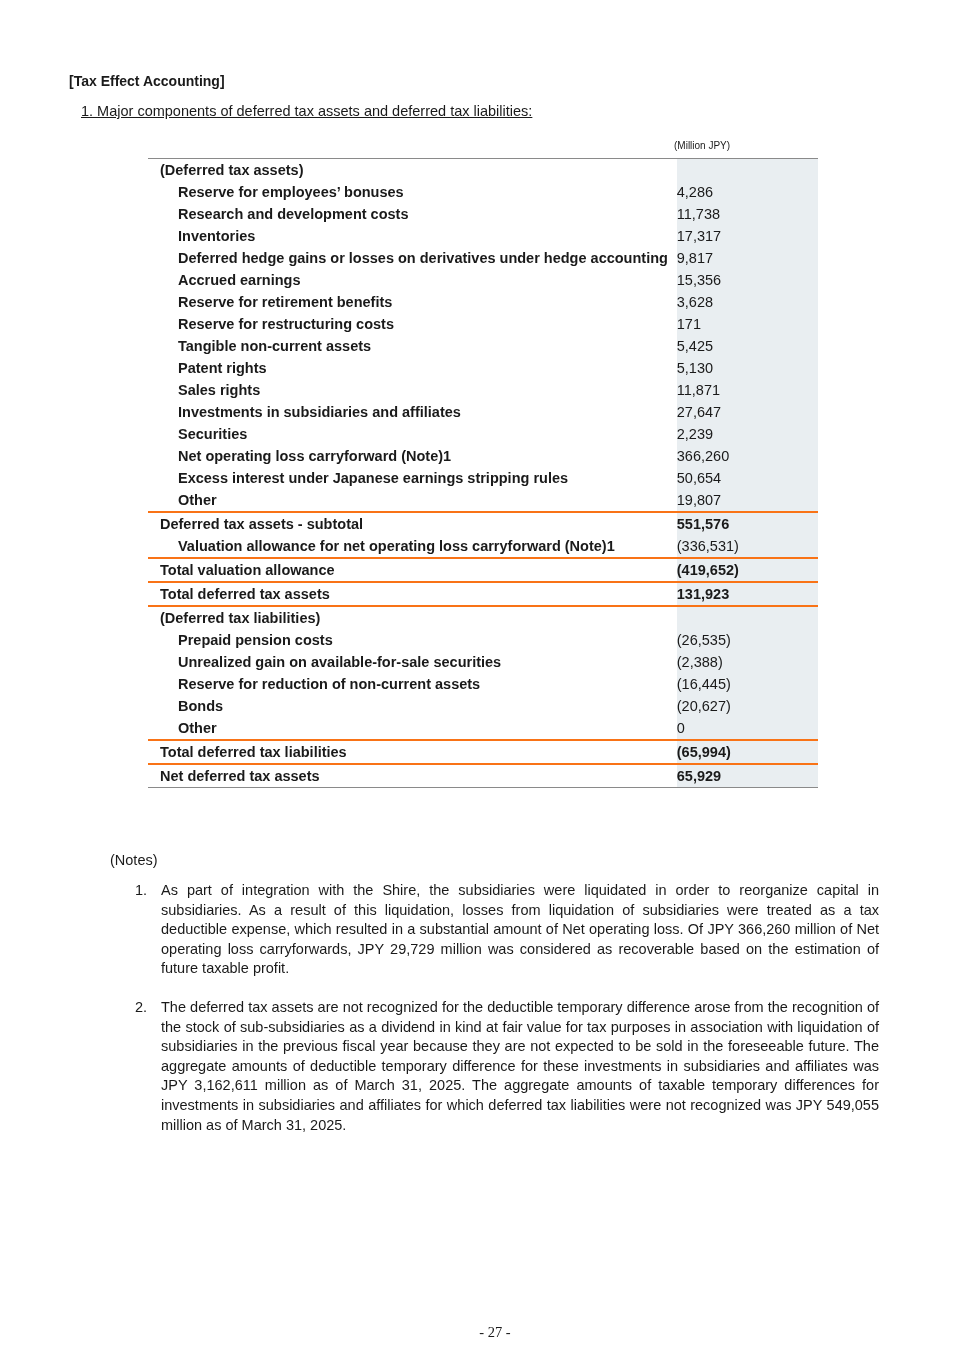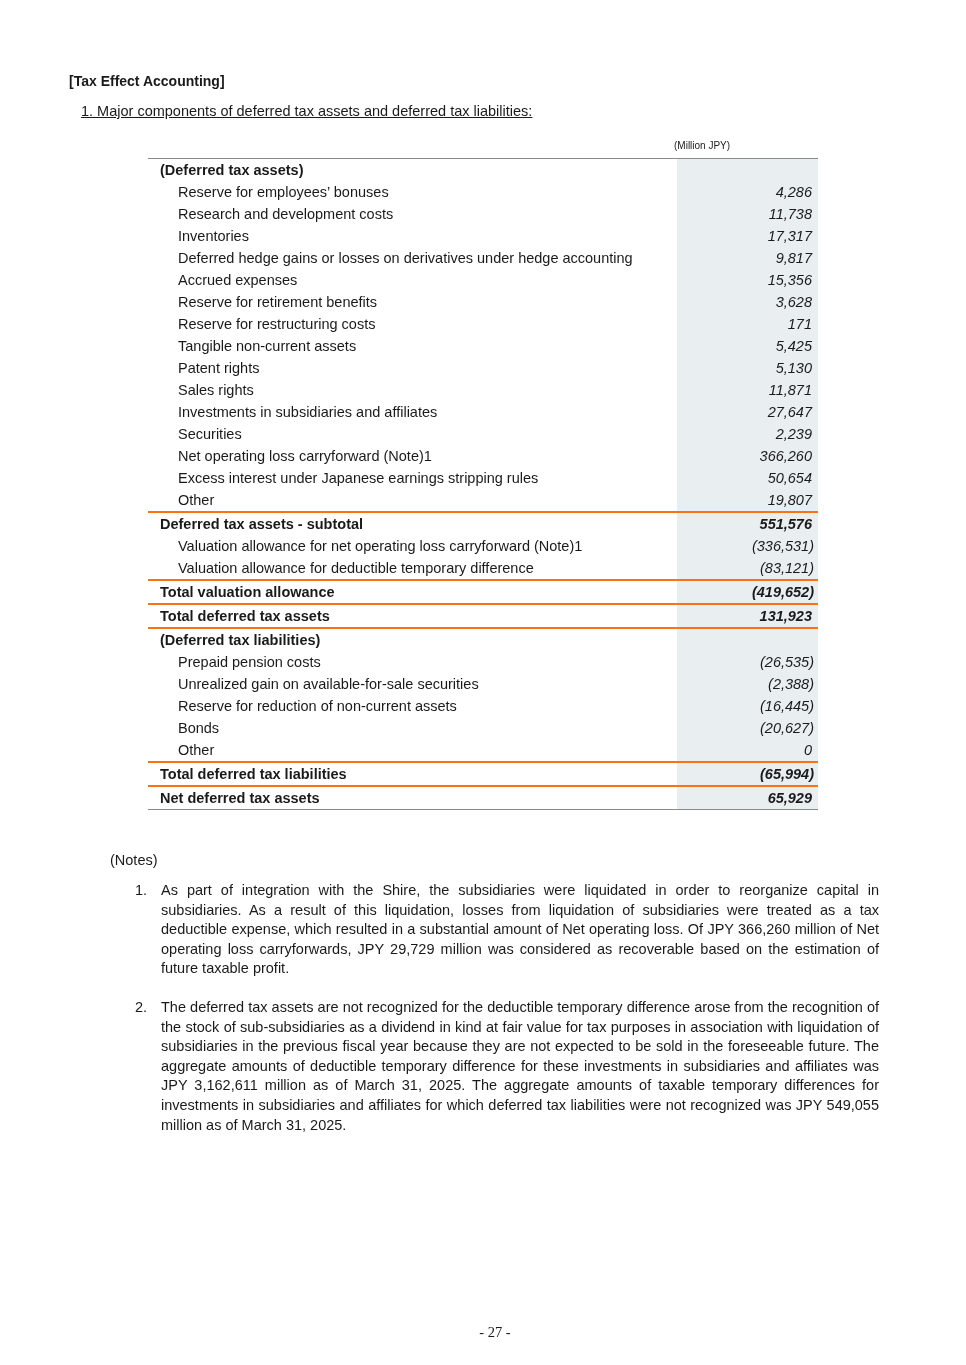--- a/index.html
+++ b/index.html
@@ -18,22 +18,22 @@
   .unit-label {
     position: absolute; left: 674px; width: 140px; top: 140px;
     font-size: 10px; 
   }
   .tbl {
     position: absolute; left: 148px; top: 158px; width: 670px;
     border-collapse: collapse; font-size: 14.5px;
   }
   .tbl td { height: 22px; padding: 0; line-height: 22px; }
   .tbl td.label { padding-left: 12px; width: 514px; }
-  .tbl td.label.indent { padding-left: 30px; }
-  .tbl td.val { background: #e9eef1; text-align: right; padding-right: 6px; width: 138px; font-style: italic; }
+  .tbl td.label.indent { padding-left: 30px; font-weight: bold; }
+  .tbl td.val { background: #e9eef1; text-align: left; padding-right: 6px; width: 138px; }
   .tbl td.val.paren { padding-right: 4px; }
   .tbl tr.bold td { font-weight: bold; }
   .tbl tr.top-border td { border-top: 2px solid #f97316; }
   .tbl tr.bottom-border td { border-bottom: 1px solid #8a8a8a; }
   .tbl tr.first td { border-top: 1.5px solid #8a8a8a; }
   .notes-heading {
     position: absolute; left: 110px; top: 852px; font-size: 14.5px;
   }
   .note {
     position: absolute; left: 135px; width: 744px; font-size: 14.5px; line-height: 19.6px;
@@ -68,21 +68,21 @@
       </tr>
       <tr class="">
         <td class="label indent">Inventories</td>
         <td class="val">17,317</td>
       </tr>
       <tr class="">
         <td class="label indent">Deferred hedge gains or losses on derivatives under hedge accounting</td>
         <td class="val">9,817</td>
       </tr>
       <tr class="">
-        <td class="label indent">Accrued expenses</td>
+        <td class="label indent">Accrued earnings</td>
         <td class="val">15,356</td>
       </tr>
       <tr class="">
         <td class="label indent">Reserve for retirement benefits</td>
         <td class="val">3,628</td>
       </tr>
       <tr class="">
         <td class="label indent">Reserve for restructuring costs</td>
         <td class="val">171</td>
       </tr>
@@ -118,24 +118,20 @@
         <td class="label indent">Other</td>
         <td class="val">19,807</td>
       </tr>
       <tr class="bold top-border">
         <td class="label">Deferred tax assets - subtotal</td>
         <td class="val">551,576</td>
       </tr>
       <tr class="">
         <td class="label indent">Valuation allowance for net operating loss carryforward (Note)1</td>
         <td class="val paren">(336,531)</td>
-      </tr>
-      <tr class="">
-        <td class="label indent">Valuation allowance for deductible temporary difference</td>
-        <td class="val paren">(83,121)</td>
       </tr>
       <tr class="bold top-border">
         <td class="label">Total valuation allowance</td>
         <td class="val paren">(419,652)</td>
       </tr>
       <tr class="bold top-border">
         <td class="label">Total deferred tax assets</td>
         <td class="val">131,923</td>
       </tr>
       <tr class="bold top-border">

